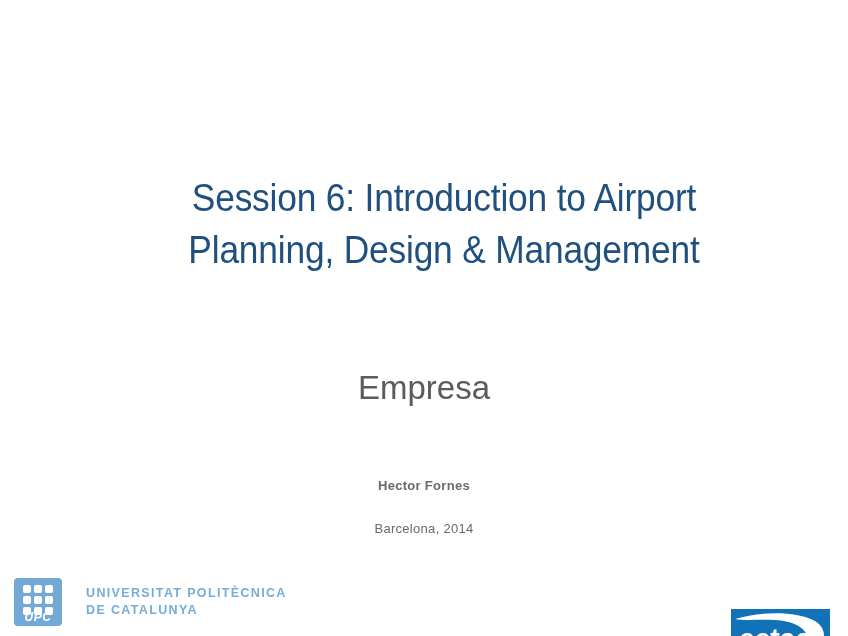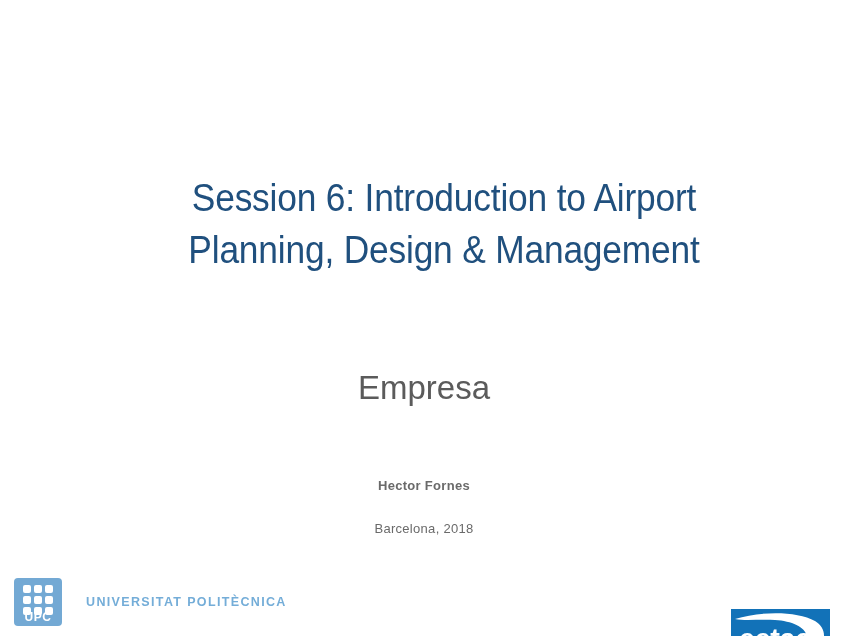--- a/index.html
+++ b/index.html
@@ -86,20 +86,21 @@
     align-items: center;
     gap: 12px;
   }
   .upc-mark {
     position: relative;
     width: 48px;
     height: 48px;
     background: #73A9D4;
     border-radius: 4px;
     flex: none;
+    font-style: italic;
   }
   .upc-dots {
     position: absolute;
     left: 9px;
     top: 7px;
     width: 30px;
     display: grid;
     grid-template-columns: repeat(3, 8px);
     grid-template-rows: repeat(3, 8px);
     gap: 3px;
@@ -155,39 +156,40 @@
 
   <div class="title-block">
     <span class="title-line">Session 6: Introduction to Airport</span>
     <span class="title-line">Planning, Design &amp; Management</span>
   </div>
 
   <div class="subtitle-block">Empresa</div>
 
   <div class="author-block">Hector Fornes</div>
 
-  <div class="place-block">Barcelona, 2018</div>
+  <div class="place-block">Barcelona, 2014</div>
 
   <div class="upc-logo">
     <div class="upc-mark">
       <div class="upc-dots">
         <span class="upc-dot"></span>
         <span class="upc-dot"></span>
         <span class="upc-dot"></span>
         <span class="upc-dot"></span>
         <span class="upc-dot"></span>
         <span class="upc-dot"></span>
         <span class="upc-dot"></span>
         <span class="upc-dot"></span>
         <span class="upc-dot"></span>
       </div>
       <div class="upc-word">UPC</div>
     </div>
     <div>
       <div class="upc-text">UNIVERSITAT POLITÈCNICA</div>
+      <div class="upc-text">DE CATALUNYA</div>
     </div>
   </div>
 
   <div class="eetac-logo">
     <svg viewBox="0 0 99 52" xmlns="http://www.w3.org/2000/svg">
       <path d="M4 10 C 30 2, 66 2, 84 12 C 96 19, 96 34, 84 43 C 76 49, 64 50, 56 47 C 68 45, 76 38, 76 29 C 76 19, 62 12, 44 11 C 30 10, 14 12, 4 10 Z" fill="#ffffff"></path>
       <text x="8" y="40" font-family="'Liberation Sans', sans-serif" font-size="29" font-weight="bold" fill="#ffffff" letter-spacing="-0.5">eetac</text>
     </svg>
   </div>
 

